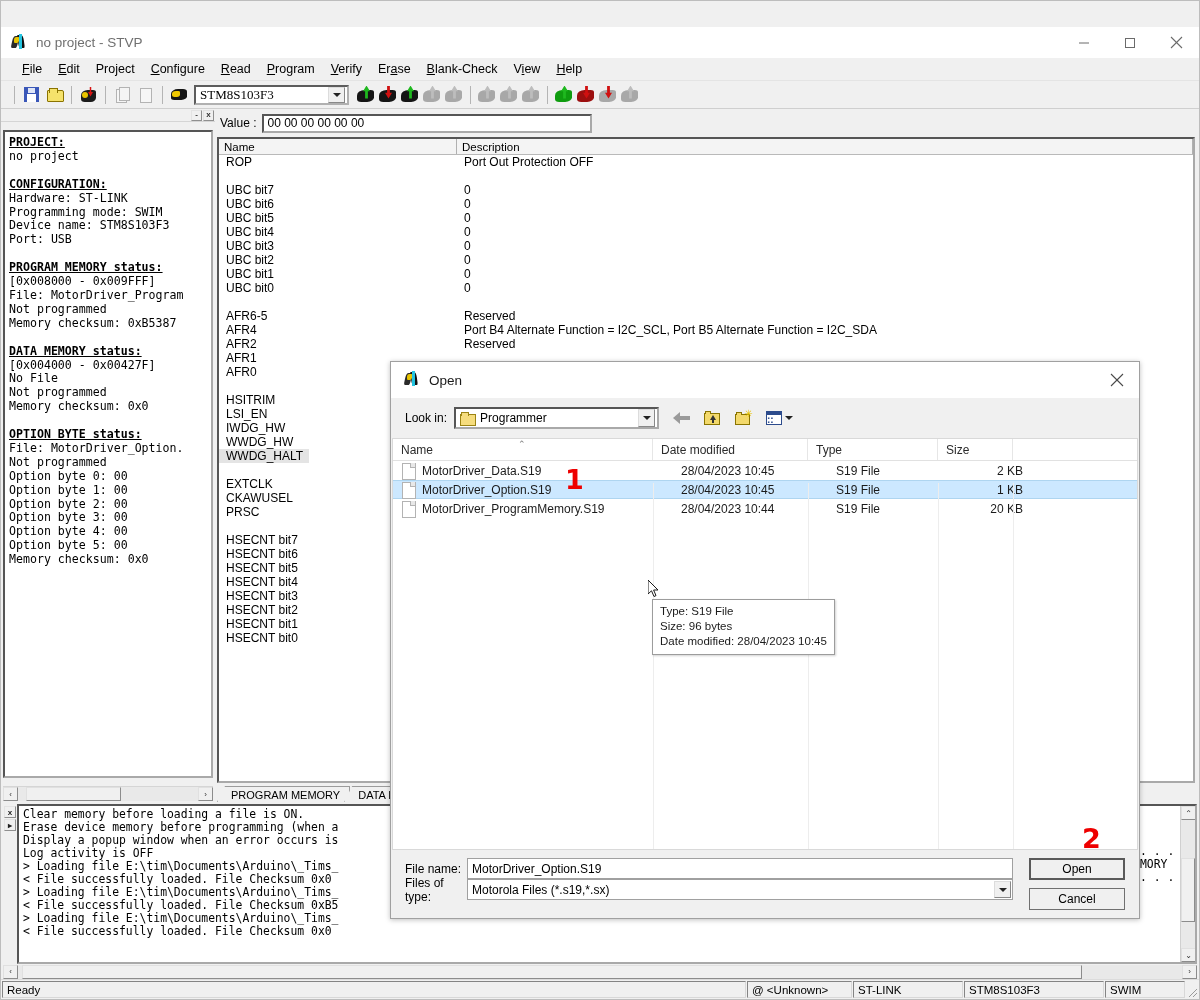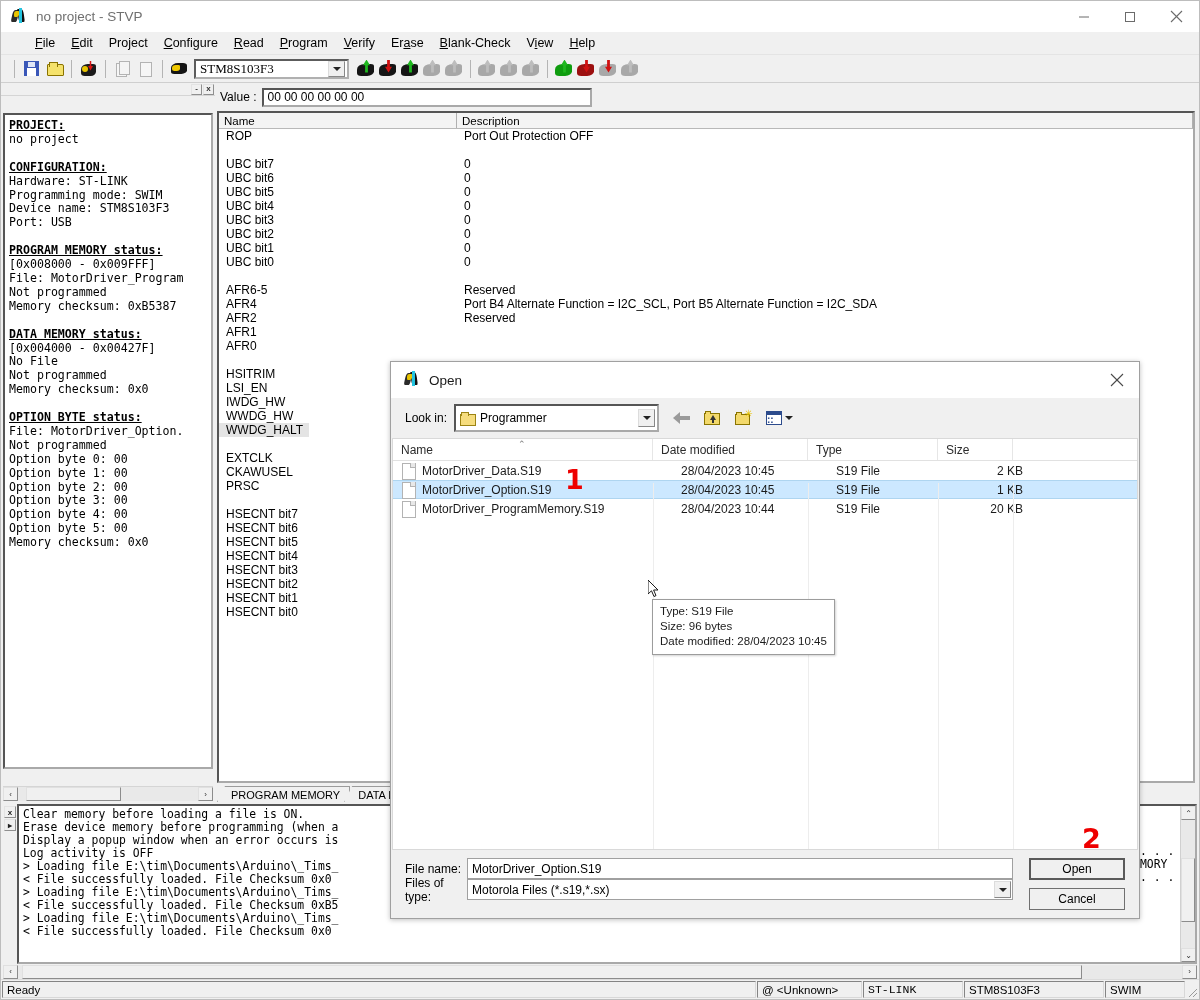--- a/index.html
+++ b/index.html
@@ -7,34 +7,34 @@
   body {
     width:1200px; height:1000px; overflow:hidden;
     font-family:"Liberation Sans", sans-serif;
     font-size:12px; color:#000;
     background:#ffffff;
     position:relative;
   }
   .app { position:absolute; inset:0; border:1px solid #bdbdbd; background:#f0f0f0; display:flex; flex-direction:column; }
 
   
-  .titlebar { height:31px; background:#ffffff; display:flex; align-items:center; flex:0 0 auto; }
+  .titlebar { height:31px; background:#ffffff; display:flex; align-items:center; flex:0 0 auto;margin-top:26px; }
   .title-icon { width:18px; height:18px; margin-left:9px; margin-right:8px; position:relative; }
   .moth { position:relative; width:18px; height:18px; }
   .moth .b1 { position:absolute; left:2px; top:2px; width:6px; height:12px; background:#2b2b2b; transform:skewX(-12deg); border-radius:40% 10% 30% 20%; }
   .moth .b2 { position:absolute; left:8px; top:1px; width:6px; height:13px; background:#111; transform:skewX(8deg); border-radius:10% 40% 20% 30%; }
   .moth .acc { position:absolute; left:9px; top:0px; width:3px; height:15px; background:#24c4e0; }
   .moth .y { position:absolute; left:4px; top:3px; width:5px; height:6px; background:#e8c400; border-radius:50% 10% 40% 20%; }
   .title-text { color:#707070; font-size:13.5px; }
   .winbtns { margin-left:auto; display:flex; height:31px; }
   .winbtn { width:46px; height:31px; display:flex; align-items:center; justify-content:center; color:#6b6b6b; font-size:13px; }
   .winbtn svg { display:block; }
 
   
-  .menubar { height:23px; background:#f0f0f0; display:flex; align-items:center; padding-left:26px; flex:0 0 auto; border-bottom:1px solid #e4e4e4; }
+  .menubar { height:23px; background:#f0f0f0; display:flex; align-items:center; padding-left:13px; flex:0 0 auto; border-bottom:1px solid #e4e4e4; }
   .menuitem { padding:2px 8px; font-size:12.5px; color:#000; }
   .menuitem u { text-decoration:underline; }
 
   
   .toolbar { height:28px; background:#f0f0f0; display:flex; align-items:center; padding-left:8px; flex:0 0 auto; border-bottom:1px solid #cfcfcf; }
   .tb-sep { width:1px; height:18px; background:#b4b4b4; margin:0 5px; }
   .tb-btn { width:23px; height:22px; display:flex; align-items:center; justify-content:center; }
   .icon-save { width:15px; height:15px; background:#3a57b8; position:relative; }
   .icon-save:after { content:""; position:absolute; left:3px; top:7px; width:9px; height:8px; background:#fff; }
   .icon-save:before { content:""; position:absolute; left:4px; top:1px; width:7px; height:5px; background:#dfe6f7; }
@@ -58,21 +58,21 @@
   .combo .cbtn i { border-left:4px solid transparent; border-right:4px solid transparent; border-top:4px solid #222; display:block; }
   .pgicon { width:20px; height:20px; position:relative; margin:0 1px; }
   .pgicon .body { position:absolute; left:1px; top:5px; width:17px; height:12px; border-radius:45% 20% 40% 25%; }
   .pgicon .arr { position:absolute; left:7px; top:1px; width:7px; height:13px; }
 
   
   .mainrow { flex:1 1 auto; display:flex; min-height:0; }
   .leftpane { width:214px; background:#f0f0f0; display:flex; flex-direction:column; position:relative; flex:0 0 auto; }
   .lp-caption { height:13px; background:#f0f0f0; display:flex; align-items:center; justify-content:flex-end; border-bottom:1px solid #d5d5d5; }
   .lp-caption .sq { width:11px; height:11px; border:1px outset #e3e3e3; background:#f0f0f0; margin-right:1px; font-size:8px; display:flex; align-items:center; justify-content:center; font-weight:bold; color:#333; line-height:1; }
-  .lp-box { flex:1 1 auto; margin:17px 2px; border:2px inset #a9a9a9; background:#fff; overflow:hidden; position:relative; }
+  .lp-box { flex:1 1 auto; margin:8px 2px; border:2px inset #a9a9a9; background:#fff; overflow:hidden; position:relative; }
   .lp-text { font-family:"DejaVu Sans Mono","Liberation Mono",monospace; font-size:11.6px; line-height:13.9px; white-space:pre; padding:4px 3px 0 4px; color:#000; }
   .lp-text .hd { font-weight:bold; text-decoration:underline; }
   .lp-hscroll { height:15px; background:#f0f0f0; display:flex; align-items:center; border-top:1px solid #d5d5d5; margin:0 2px 1px 2px; }
   .sb-arrow { width:15px; height:14px; background:#f0f0f0; border:1px outset #e0e0e0; display:flex; align-items:center; justify-content:center; font-size:8px; color:#333; }
   .sb-track { flex:1; height:14px; background:#e9e9e9; position:relative; }
   .sb-thumb { position:absolute; top:0; height:14px; background:#f0f0f0; border:1px outset #e0e0e0; }
 
   
   .rightpane { flex:1 1 auto; display:flex; flex-direction:column; min-width:0; background:#f0f0f0; }
   .value-row { height:28px; display:flex; align-items:center; padding-left:5px; flex:0 0 auto; }
@@ -101,32 +101,32 @@
   .con-side .sq { width:12px; height:12px; border:1px outset #e3e3e3; background:#f0f0f0; font-size:8px; font-weight:bold; display:flex; align-items:center; justify-content:center; margin-bottom:1px; color:#222; }
   .con-box { flex:1; border:2px inset #a9a9a9; background:#fff; position:relative; overflow:hidden; display:flex; }
   .con-text { flex:1; font-family:"DejaVu Sans Mono","Liberation Mono",monospace; font-size:11.4px; line-height:13px; white-space:pre; padding:2px 0 0 4px; overflow:hidden; }
   .con-vscroll { width:15px; background:#f0f0f0; border-left:1px solid #d0d0d0; display:flex; flex-direction:column; }
   .con-hscroll { height:15px; margin:0 2px; display:flex; align-items:center; }
 
   
   .statusbar { height:20px; background:#f0f0f0; display:flex; align-items:stretch; flex:0 0 auto; border-top:1px solid #dcdcdc; }
   .sb-cell { border:1px inset #d8d8d8; margin:1px 0 1px 1px; display:flex; align-items:center; padding-left:4px; font-size:11.5px; background:#f0f0f0; }
   .sb-grow { flex:1; }
-  .sb-w1 { width:105px; } .sb-w2 { width:100px;font-family:Liberation Mono, monospace; } .sb-w3 { width:140px; } .sb-w4 { width:80px; }
+  .sb-w1 { width:105px; } .sb-w2 { width:110px; } .sb-w3 { width:140px; } .sb-w4 { width:80px; }
   .sb-grip { width:14px; display:flex; align-items:flex-end; justify-content:flex-end; }
 
   
   .dialog { position:absolute; left:390px; top:361px; width:750px; height:558px; background:#f0f0f0; border:1px solid #a0a0a0; box-shadow:0 1px 5px rgba(0,0,0,.25); display:flex; flex-direction:column; z-index:50; }
   .dlg-title { height:36px; display:flex; align-items:center; background:#fff; flex:0 0 auto; }
   .dlg-title .ic { width:18px; height:18px; margin:0 8px 0 12px; }
   .dlg-title .tx { font-size:13.5px; color:#1a1a1a; }
   .dlg-close { margin-left:auto; width:44px; height:36px; display:flex; align-items:center; justify-content:center; color:#4a4a4a; }
   .lookin { height:40px; display:flex; align-items:center; padding-left:14px; flex:0 0 auto; background:#f0f0f0; }
   .lookin .lb { font-size:12px; margin-right:7px; }
-  .lookin-combo { width:205px; height:28px; border:2px inset #a9a9a9; background:#fff; display:flex; align-items:center; }
+  .lookin-combo { width:205px; height:22px; border:2px inset #a9a9a9; background:#fff; display:flex; align-items:center; }
   .folder-ic { width:15px; height:12px; margin:0 5px 0 4px; position:relative; }
   .folder-ic:before { content:""; position:absolute; left:0; top:2px; width:14px; height:10px; background:#f6dd7e; border:1px solid #9c8414; }
   .folder-ic:after { content:""; position:absolute; left:1px; top:0; width:6px; height:3px; background:#f6dd7e; border:1px solid #9c8414; border-bottom:none; }
   .lookin-combo .v { flex:1; font-size:12px; }
   .lookin-combo .ar { width:17px; height:18px; background:#f0f0f0; border:1px outset #dcdcdc; margin-right:2px; display:flex; align-items:center; justify-content:center; }
   .lookin-combo .ar i { border-left:4px solid transparent; border-right:4px solid transparent; border-top:4px solid #222; }
   .dlg-tools { display:flex; align-items:center; margin-left:10px; gap:7px; }
   .dtb { width:24px; height:22px; display:flex; align-items:center; justify-content:center; }
   .back-arrow { width:17px; height:12px; position:relative; }
   .back-arrow:before { content:""; position:absolute; left:5px; top:4px; width:12px; height:4px; background:#9a9a9a; }

